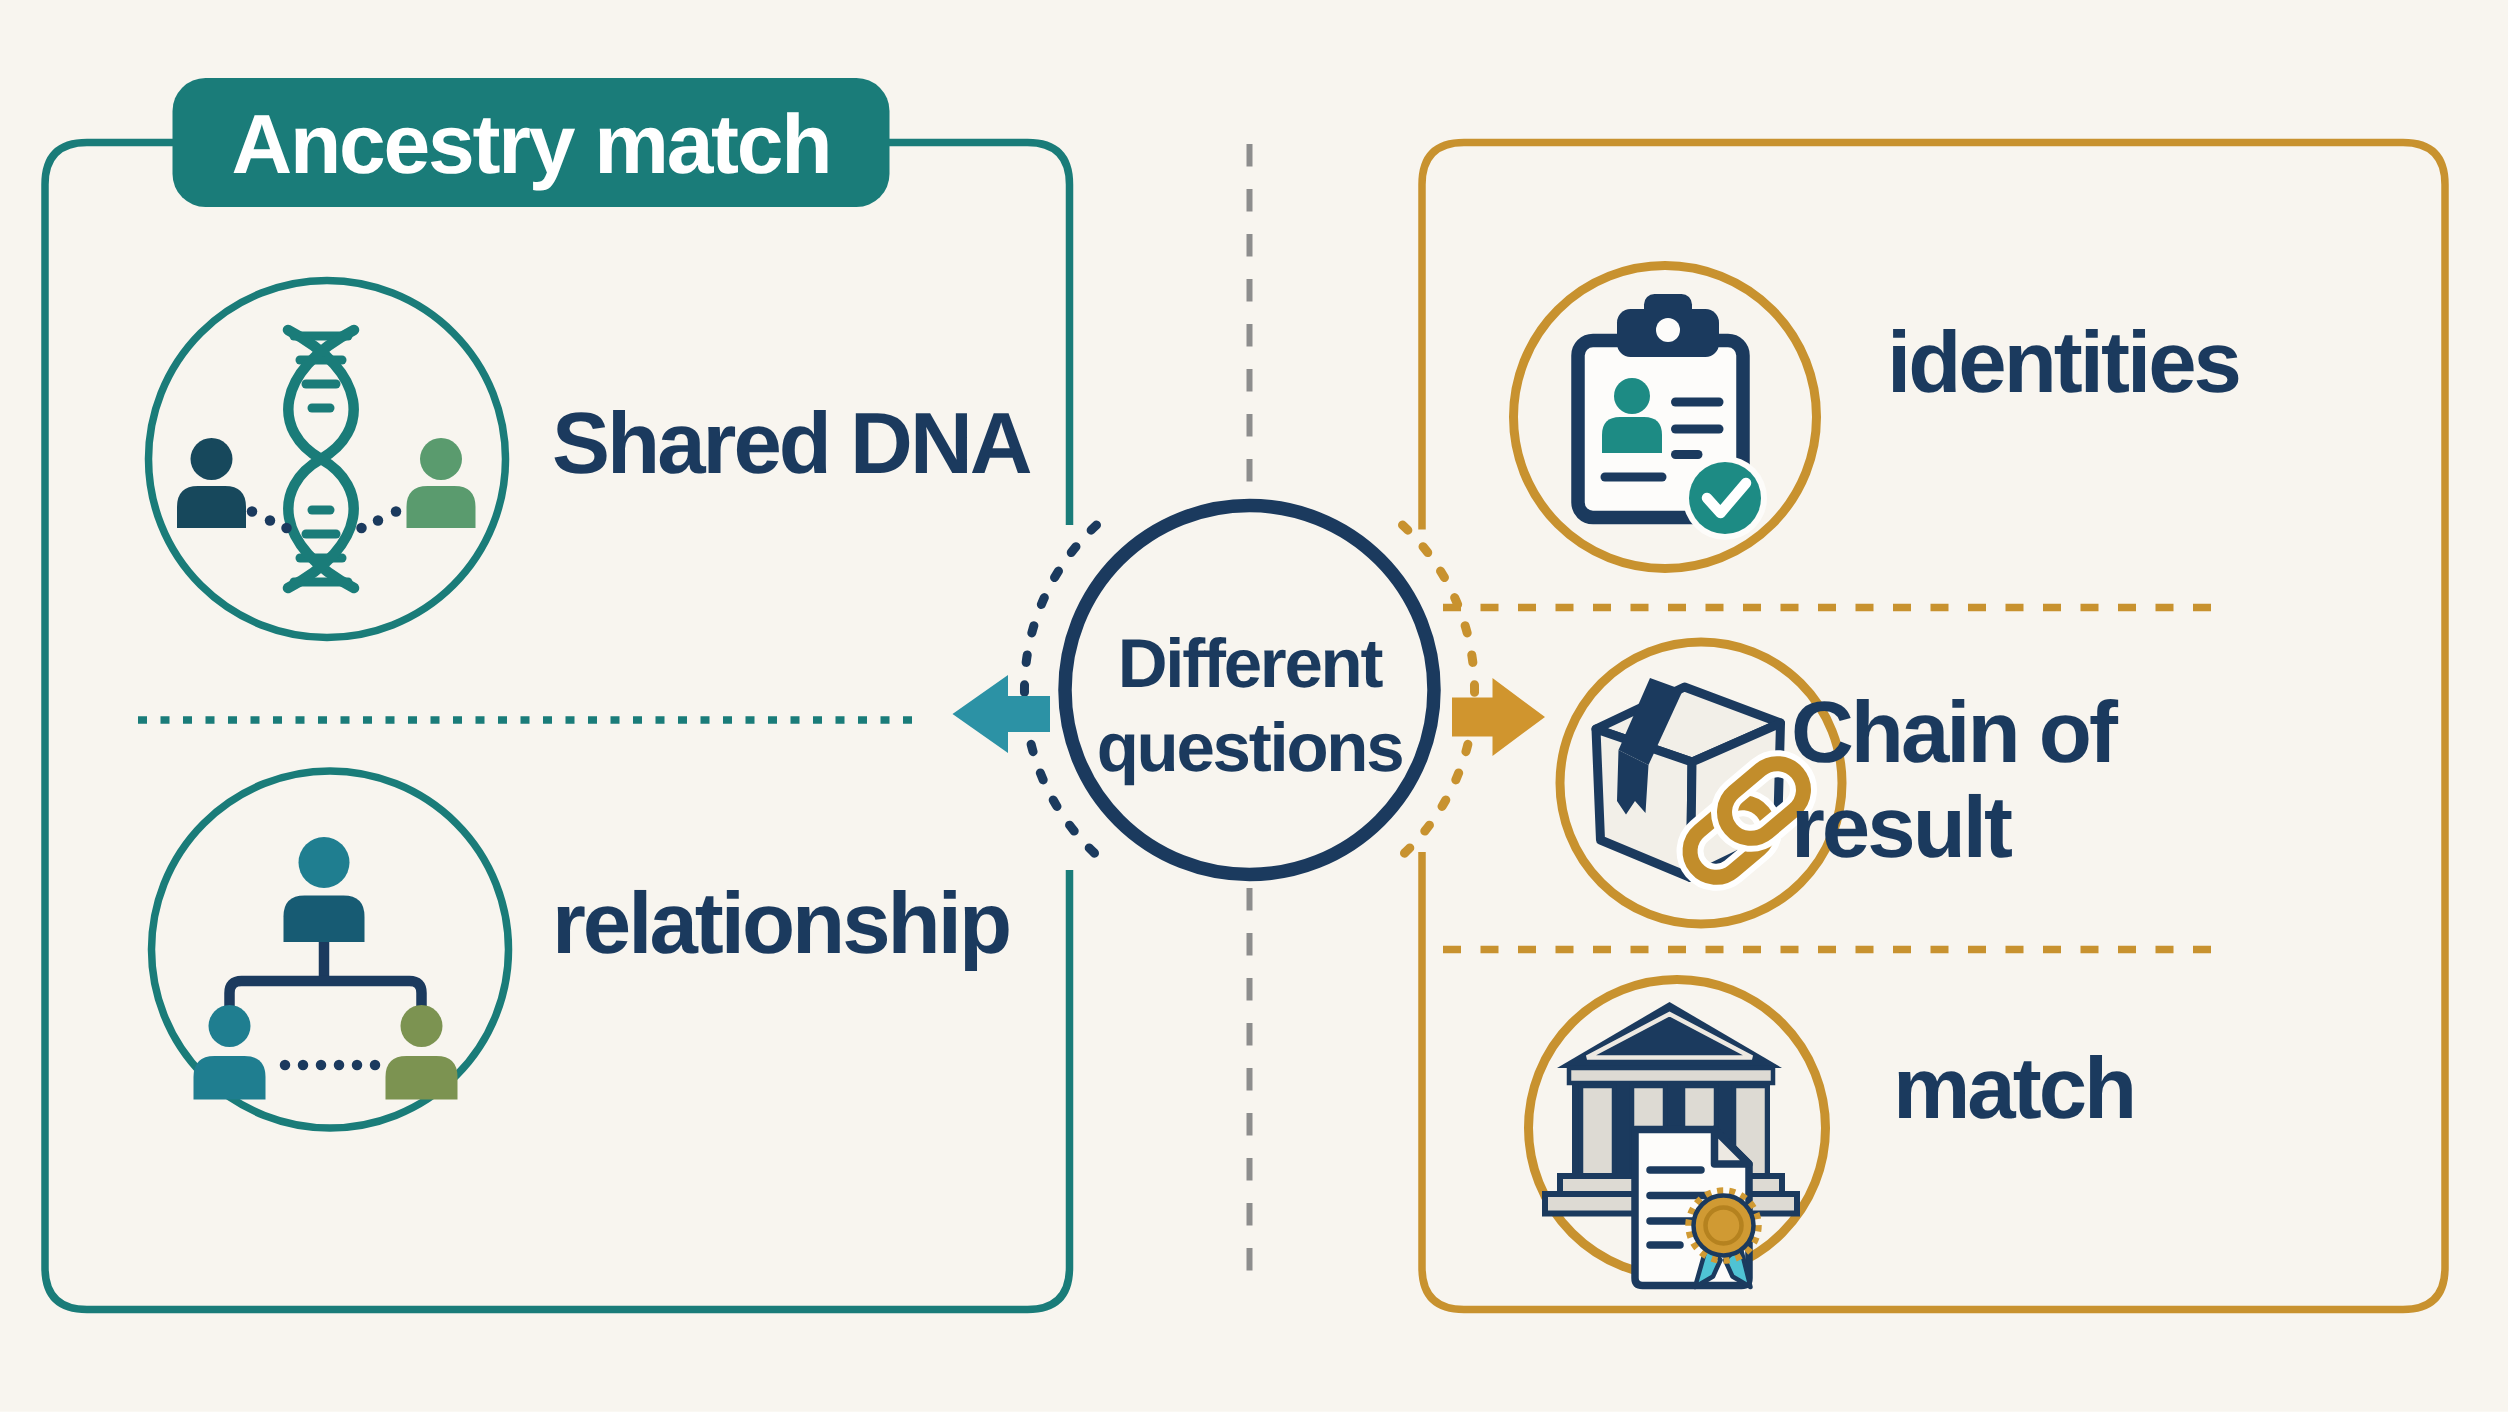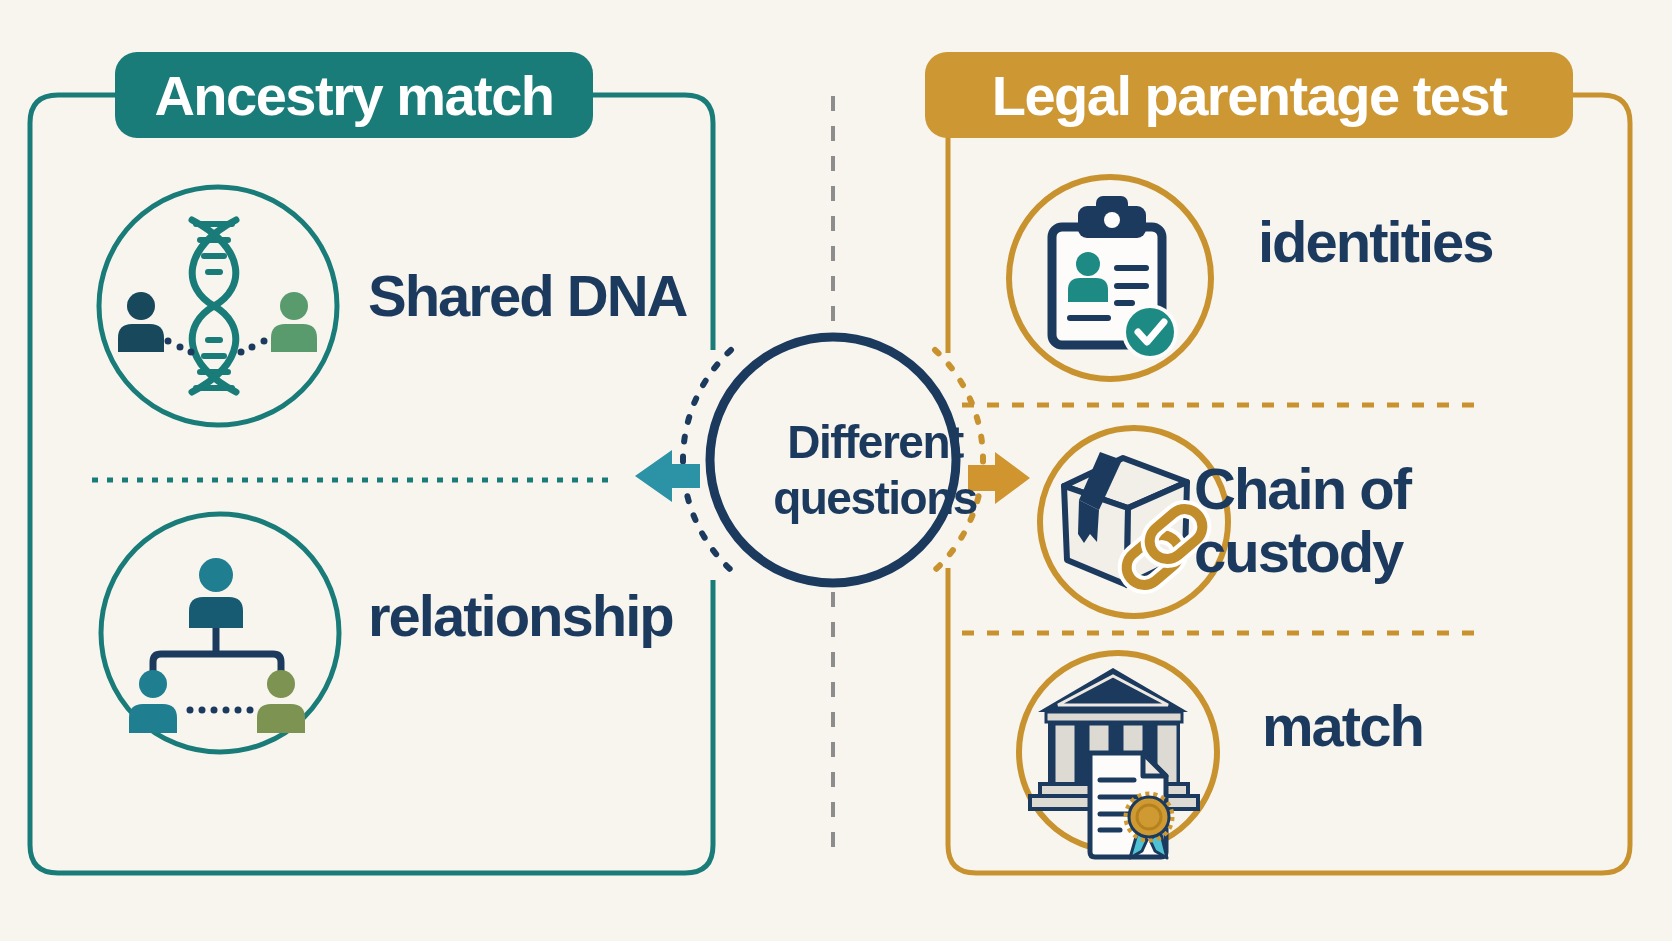--- a/index.html
+++ b/index.html
@@ -12,21 +12,21 @@
   .txt { position:absolute; color:var(--navy,#1B3A5E); font-weight:bold; }
   .label { font-size:58px; line-height:63px; letter-spacing:-2px; }
   .hdr {
     position:absolute; height:86px; top:52px; border-radius:22px;
     display:flex; align-items:center; justify-content:center;
     color:#FFFFFF; font-weight:bold; font-size:56px; letter-spacing:-1.5px;
   }
   .hdr-left  { left:115px; width:478px; background:var(--teal,#1A7C79); }
   .hdr-right { left:925px; width:648px; background:var(--gold-fill,#CD9733); }
   .center-txt {
-    left:745px; top:414px; width:260px; text-align:center;
+    left:703px; top:414px; width:260px; text-align:center;
     font-size:46px; line-height:56px; letter-spacing:-1.5px;
   }
 </style>
 </head>
 <body>
 
 <div class="stage">
 
   <svg class="bg" viewBox="0 0 1672 941">
 
@@ -185,37 +185,34 @@
         <circle cx="1149" cy="817" r="23" fill="none" style="stroke:var(--seal-gold);stroke-width:5;stroke-dasharray:4 4"></circle>
         <circle cx="1149" cy="817" r="20" style="fill:var(--seal-gold);stroke:var(--navy);stroke-width:3"></circle>
         <circle cx="1149" cy="817" r="12" fill="none" style="stroke:#B5821F;stroke-width:3"></circle>
       </g>
     </g>
   </svg>
 
   <div class="hdr hdr-left">
     <span>Ancestry match</span>
   </div>
-  <div class="hdr hdr-right">
-    <span>Legal parentage test</span>
-  </div>
 
   <div class="txt label" style="left:368px; top:264px">
     <div>Shared DNA</div>
   </div>
   <div class="txt label" style="left:368px; top:584px">
     <div>relationship</div>
   </div>
 
   <div class="txt label" style="left:1258px; top:210px">
     <div>identities</div>
   </div>
   <div class="txt label" style="left:1194px; top:457px">
     <div>Chain of</div>
-    <div>custody</div>
+    <div>result</div>
   </div>
   <div class="txt label" style="left:1262px; top:694px">
     <div>match</div>
   </div>
 
   <div class="txt center-txt">
     <div>Different</div>
     <div>questions</div>
   </div>
 

